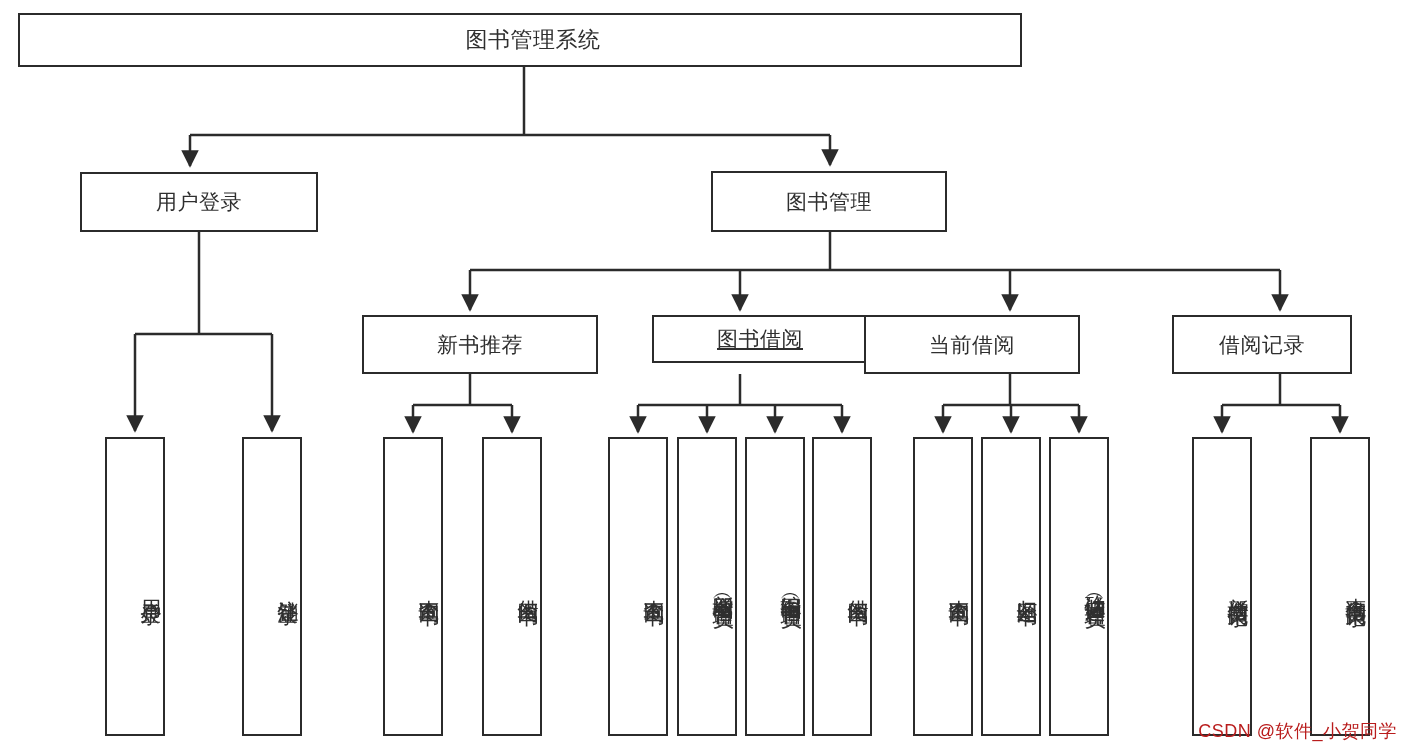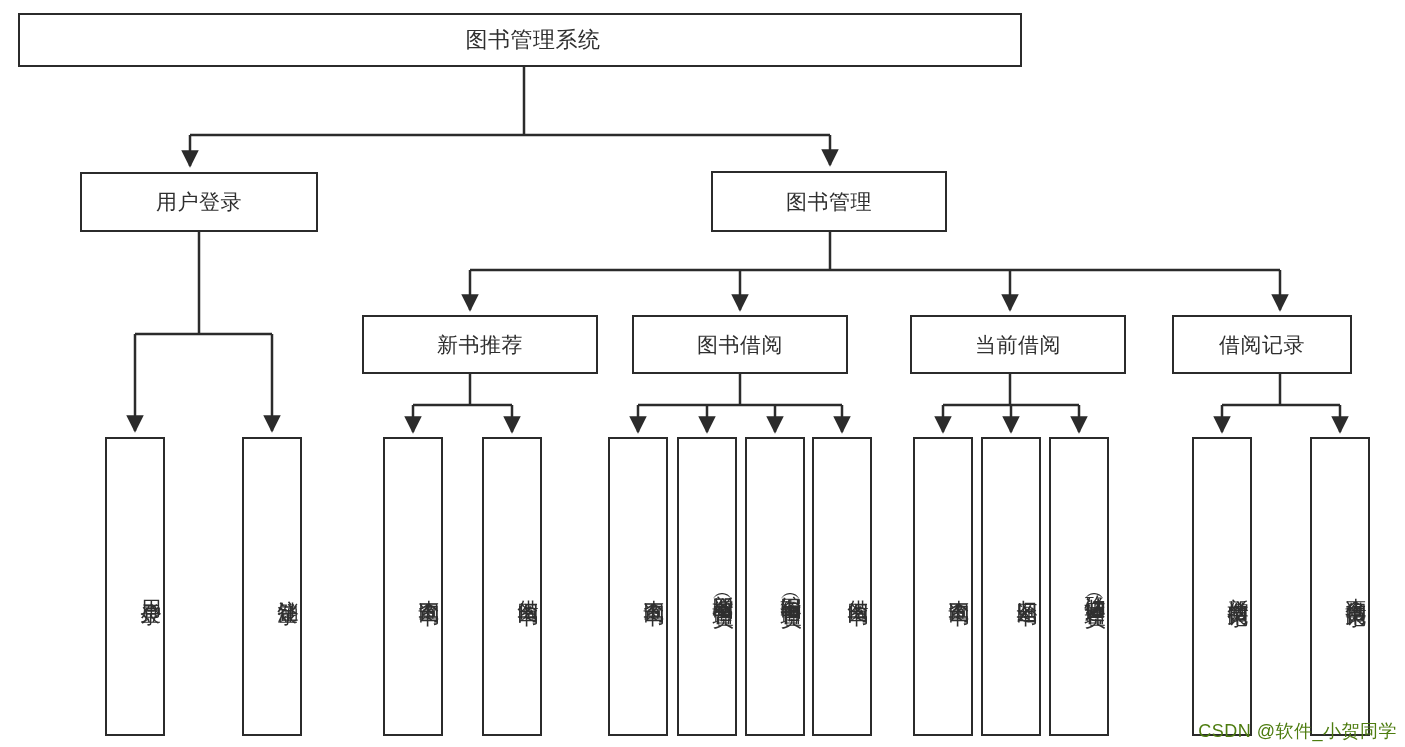--- a/index.html
+++ b/index.html
@@ -58,21 +58,21 @@
     writing-mode: vertical-rl;
     text-orientation: upright;
     display: block;
     white-space: nowrap;
   }
   .watermark {
     position: absolute;
     right: 8px;
     bottom: 4px;
     font-size: 18px;
-    color: #4d7c0f;
+    color: #b91c1c;
     letter-spacing: 0.5px;
     white-space: nowrap;
   }
 </style>
 </head>
 <body>
 
 <div id="canvas">
 
   <svg id="wires" viewBox="0 0 1405 747">
@@ -132,24 +132,24 @@
   <div class="node node-h" style="left:80px; top:172px; width:238px; height:60px;">
     <span>用户登录</span>
   </div>
   <div class="node node-h" style="left:711px; top:171px; width:236px; height:61px;justify-content:center;">
     <span>图书管理</span>
   </div>
 
   <div class="node node-h" style="left:362px; top:315px; width:236px; height:59px;">
     <span>新书推荐</span>
   </div>
-  <div class="node node-h" style="left:632px; top:315px; width:216px; height:59px;">
+  <div class="node node-h" style="left:652px; top:315px; width:216px; height:48px;text-decoration:underline;">
     <span>图书借阅</span>
   </div>
-  <div class="node node-h" style="left:910px; top:315px; width:216px; height:59px;">
+  <div class="node node-h" style="left:864px; top:315px; width:216px; height:59px;">
     <span>当前借阅</span>
   </div>
   <div class="node node-h" style="left:1172px; top:315px; width:180px; height:59px;">
     <span>借阅记录</span>
   </div>
 
   <div class="node node-v" style="left:105px; top:437px; width:60px; height:299px;">
     <span>用户登录</span>
   </div>
   <div class="node node-v" style="left:242px; top:437px; width:60px; height:299px;">

